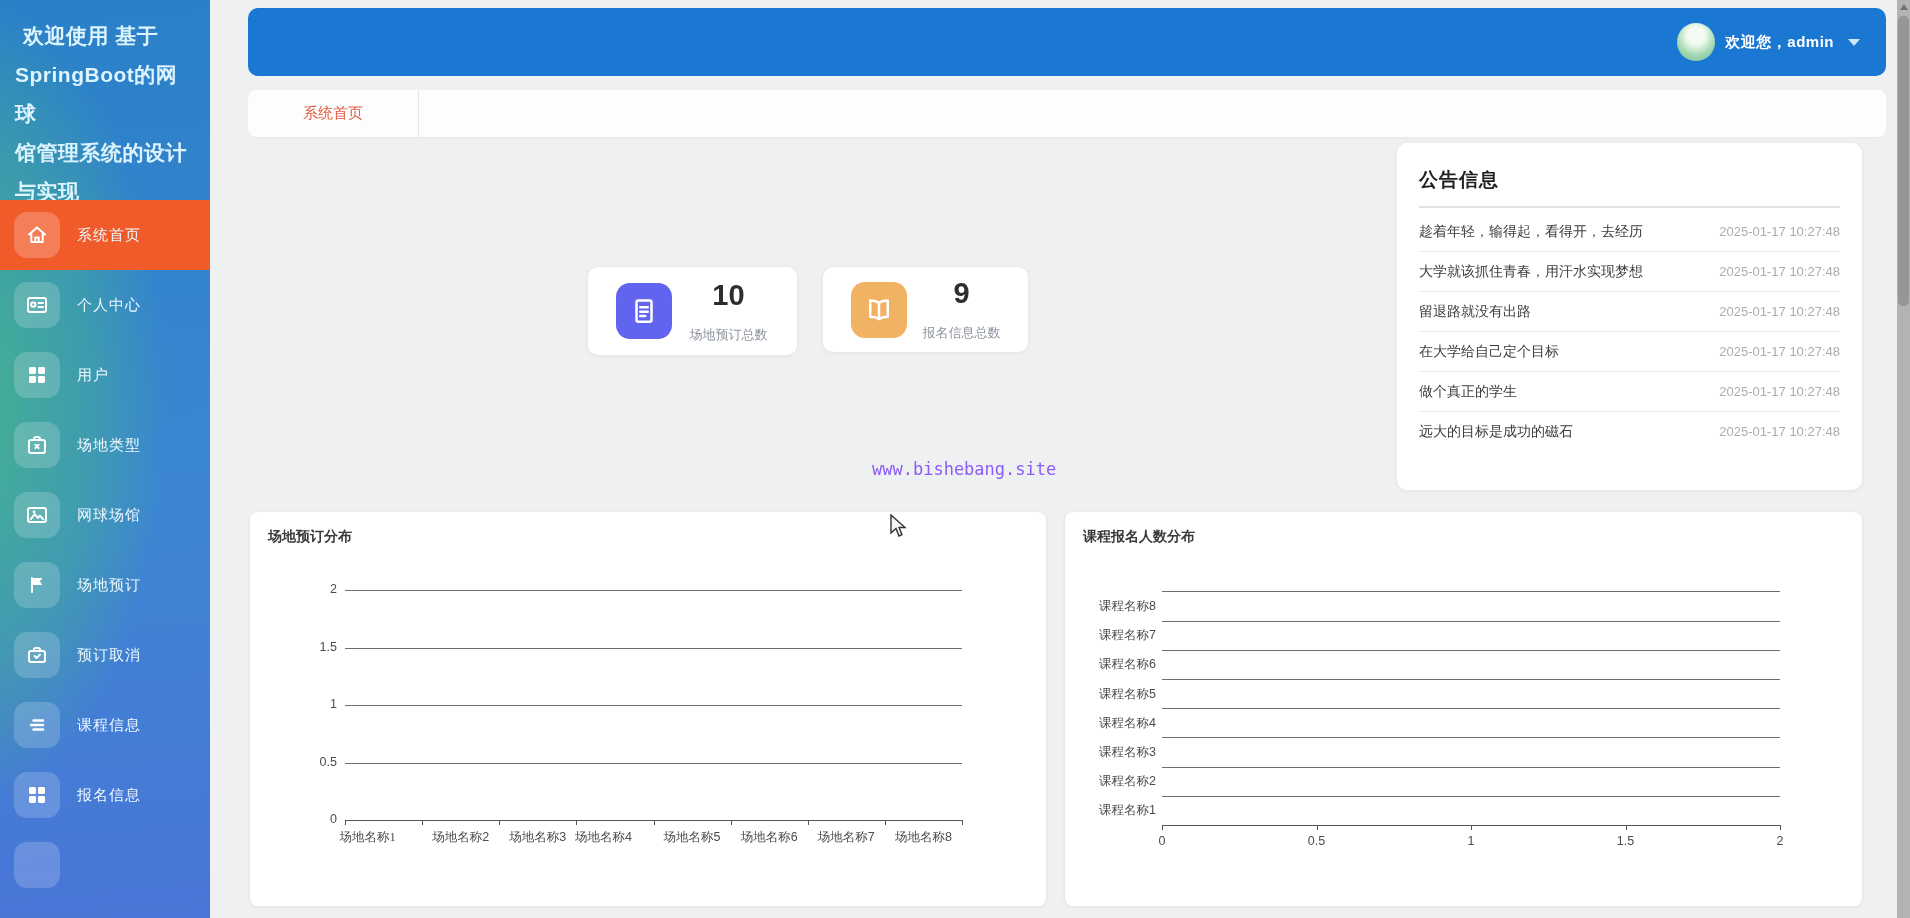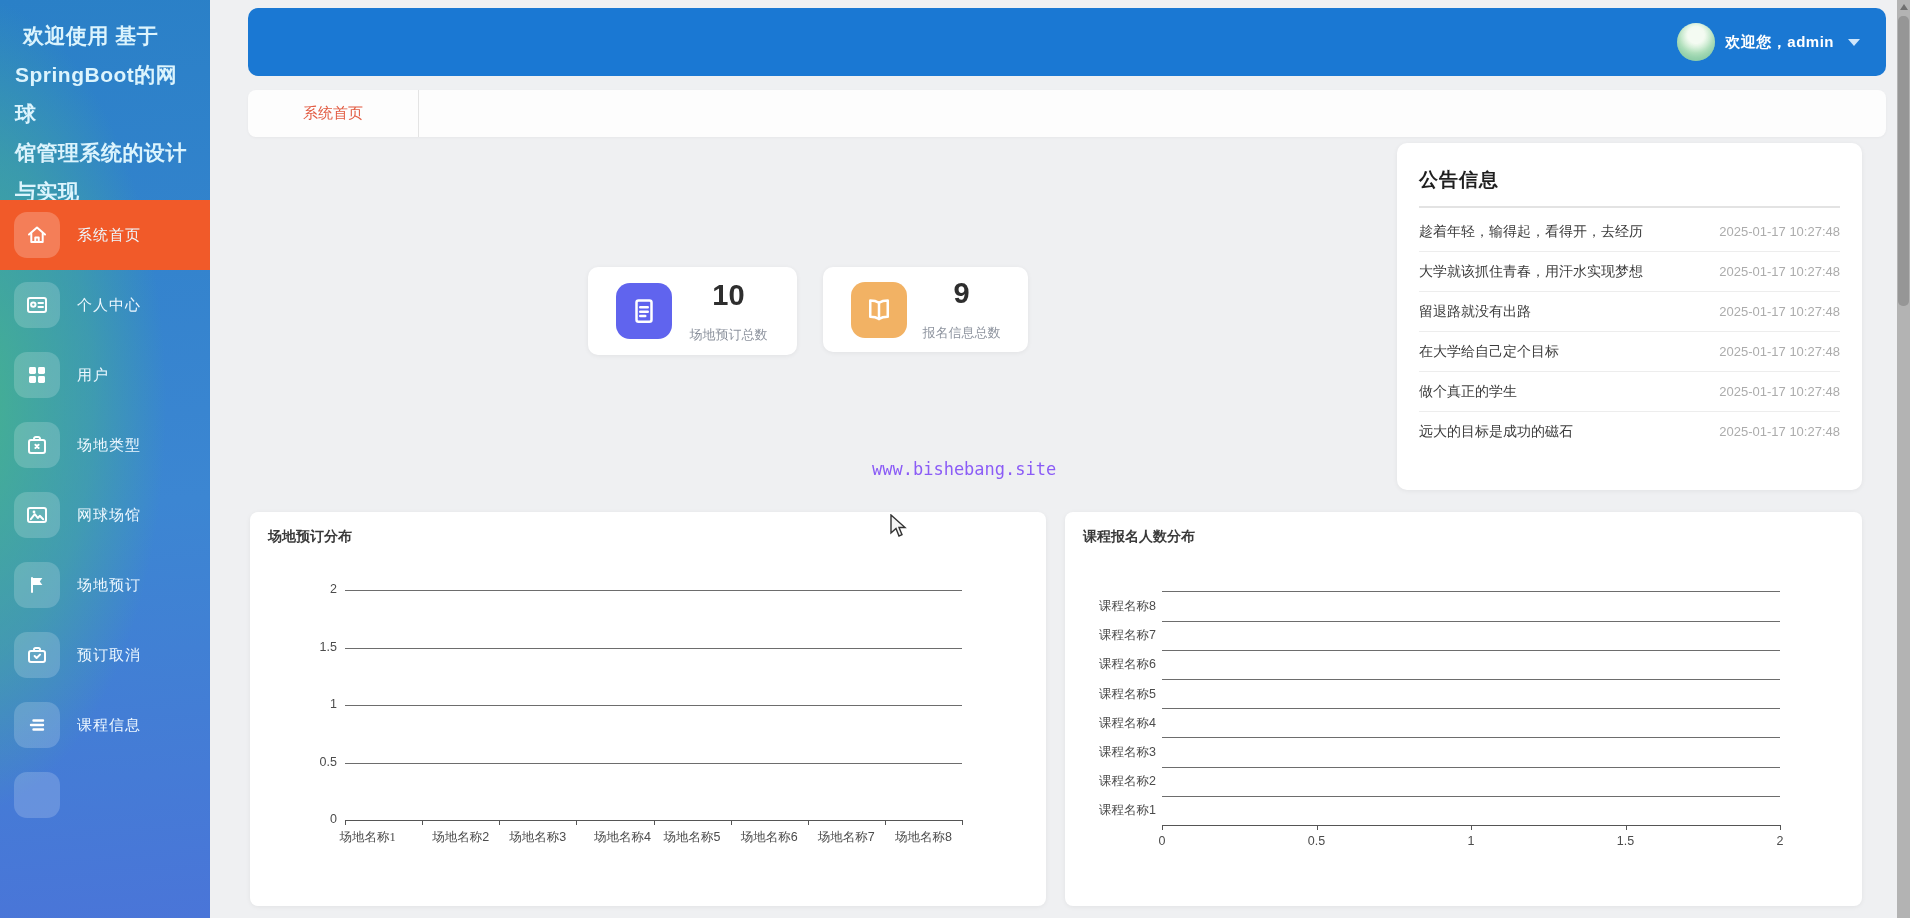--- a/index.html
+++ b/index.html
@@ -169,20 +169,31 @@
           </span>
           <span class="menu-label">预订取消</span>
         </div>
         <div class="menu-item">
           <span class="menu-icon">
             <svg viewBox="0 0 24 24" fill="none" stroke="#fff" stroke-width="2.4" stroke-linecap="round">
               <path d="M8.5 7.5H18M6 12h12M8.5 16.5H18"></path>
             </svg>
           </span>
           <span class="menu-label">课程信息</span>
+        </div>
+        <div class="menu-item">
+          <span class="menu-icon">
+            <svg viewBox="0 0 24 24" fill="#fff">
+              <rect x="4" y="4" width="7" height="7" rx="1.4"></rect>
+              <rect x="13" y="4" width="7" height="7" rx="1.4"></rect>
+              <rect x="4" y="13" width="7" height="7" rx="1.4"></rect>
+              <rect x="13" y="13" width="7" height="7" rx="1.4"></rect>
+            </svg>
+          </span>
+          <span class="menu-label">报名信息</span>
         </div>
         <div class="menu-item">
           <span class="menu-icon"></span>
         </div>
       </div>
   </div>
 
   <div class="topbar">
     <div class="userbox">
       <div class="avatar"></div>
@@ -271,21 +282,21 @@
         <div class="vtick" style="left: 249.25px; top: 308px;"></div>
         <div class="vtick" style="left: 326.375px; top: 308px;"></div>
         <div class="vtick" style="left: 403.5px; top: 308px;"></div>
         <div class="vtick" style="left: 480.625px; top: 308px;"></div>
         <div class="vtick" style="left: 557.75px; top: 308px;"></div>
         <div class="vtick" style="left: 634.875px; top: 308px;"></div>
         <div class="vtick" style="left: 712px; top: 308px;"></div>
         <div class="alabel center" style="left: 79px; width: 77.125px; top: 317px; font-family: Liberation Serif, serif;">场地名称1</div>
         <div class="alabel center" style="left: 172.125px; width: 77.125px; top: 317px;">场地名称2</div>
         <div class="alabel center" style="left: 249.25px; width: 77.125px; top: 317px;">场地名称3</div>
-        <div class="alabel center" style="left: 334px; width: 77.125px; top: 317px;">场地名称4</div>
+        <div class="alabel center" style="left: 315px; width: 77.125px; top: 317px;">场地名称4</div>
         <div class="alabel center" style="left: 403.5px; width: 77.125px; top: 317px;">场地名称5</div>
         <div class="alabel center" style="left: 480.625px; width: 77.125px; top: 317px;">场地名称6</div>
         <div class="alabel center" style="left: 557.75px; width: 77.125px; top: 317px;">场地名称7</div>
         <div class="alabel center" style="left: 634.875px; width: 77.125px; top: 317px;">场地名称8</div>
       </div>
   </div>
 
   <div class="panel" style="left:1065px;top:512px;width:797px;height:394px;">
     <div class="panel-title">课程报名人数分布</div>
     <div class="plot" id="chart1">

